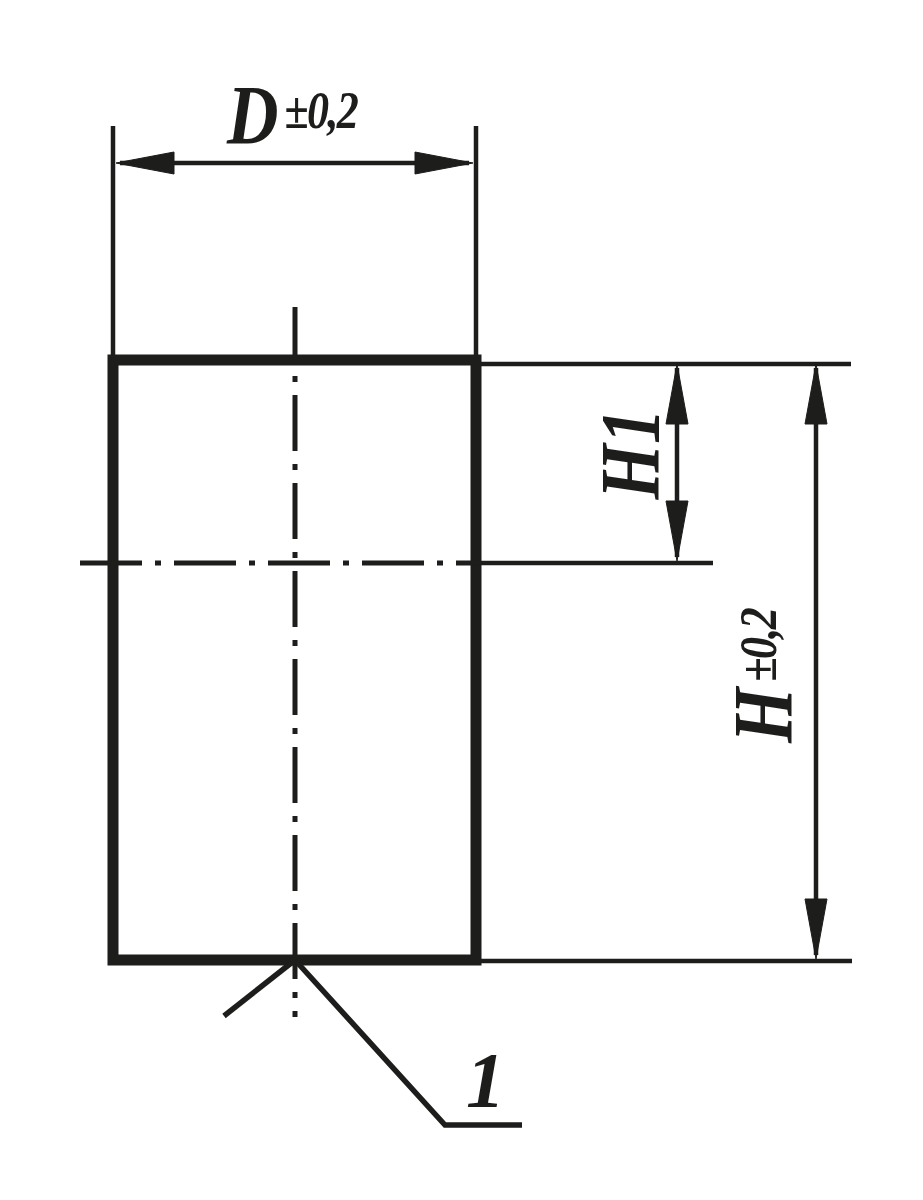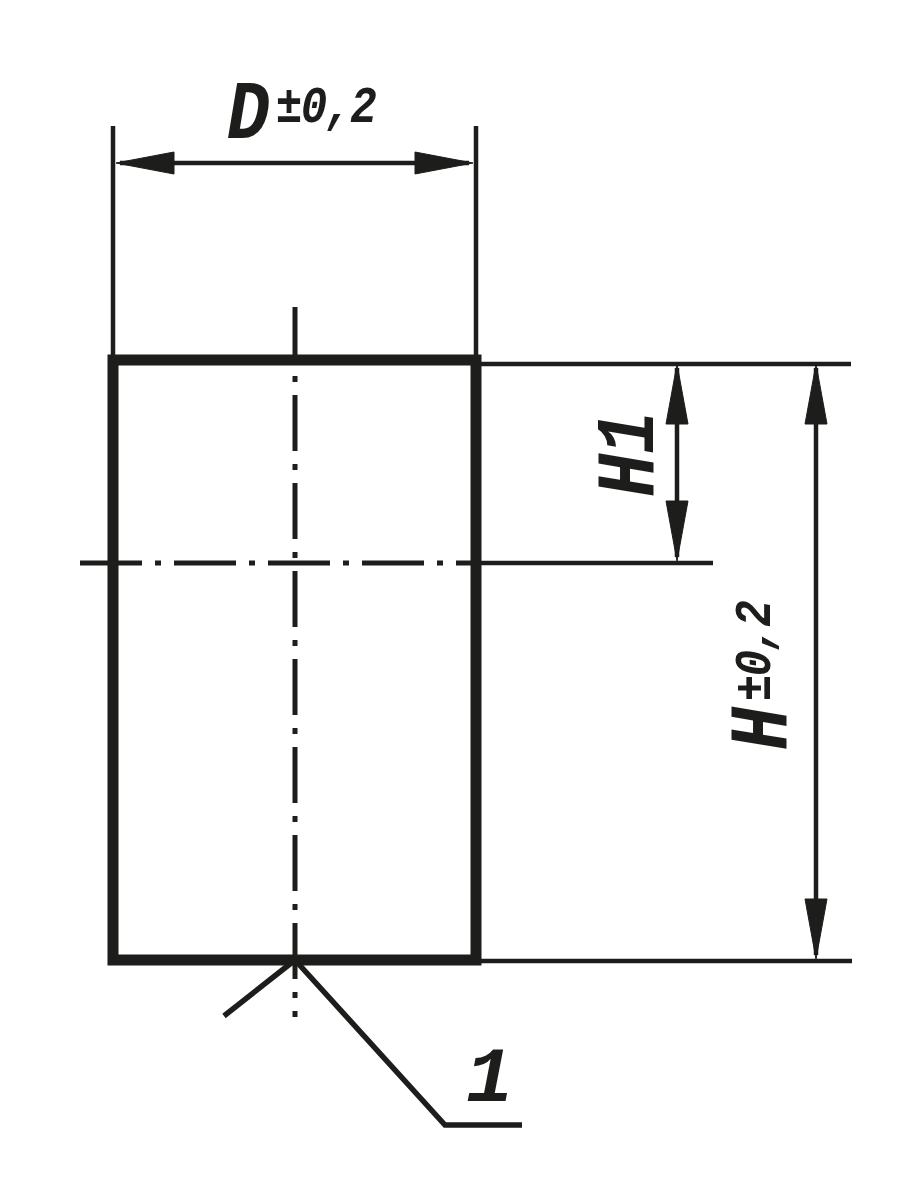--- a/index.html
+++ b/index.html
@@ -6,21 +6,21 @@
     margin: 0;
     padding: 0;
     background: #ffffff;
   }
   .canvas {
     position: relative;
     width: 923px;
     height: 1200px;
     background: #ffffff;
     overflow: hidden;
-    font-family: Liberation Mono, monospace;
+    font-family: Liberation Serif, serif;
   }
   .linework {
     position: absolute;
     left: 0;
     top: 0;
   }
   .linework * {
     stroke: #1d1d1b;
   }
   .dim-label {

